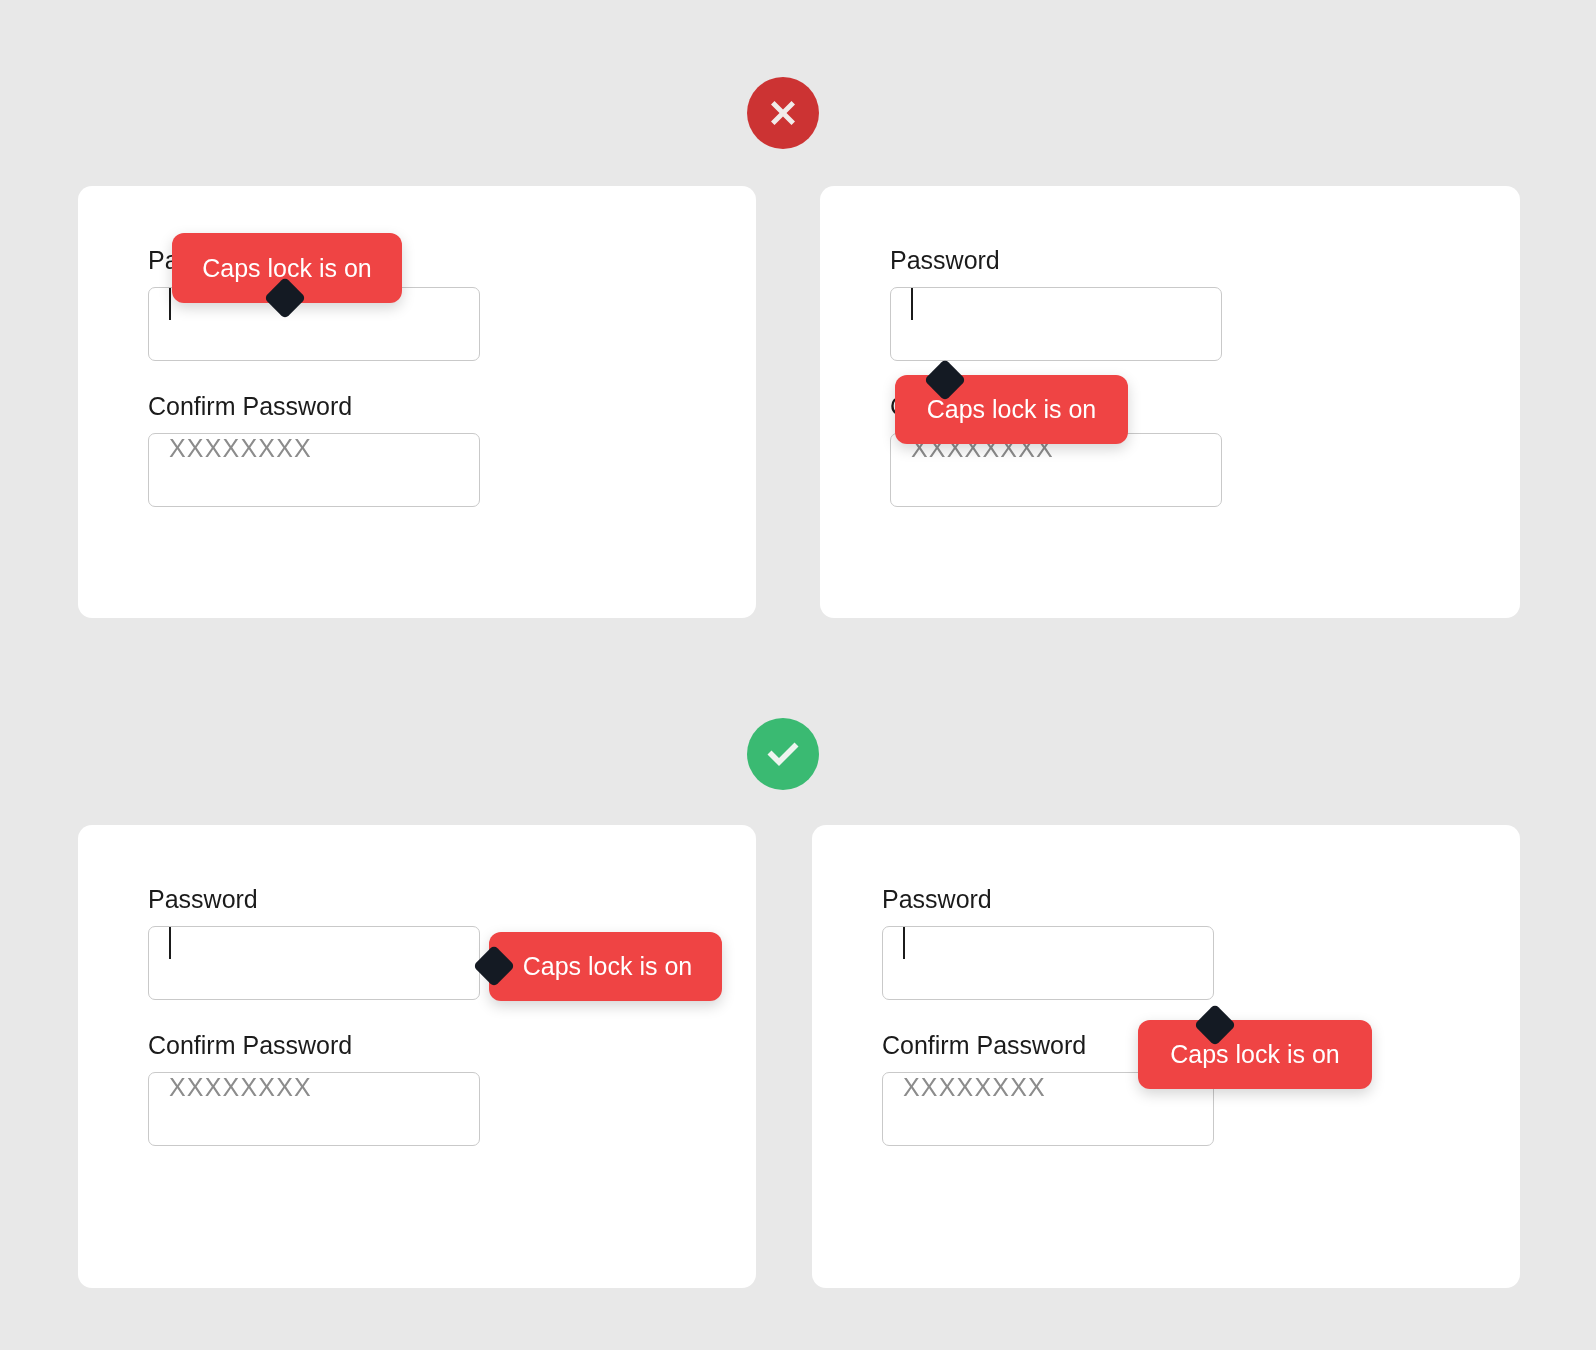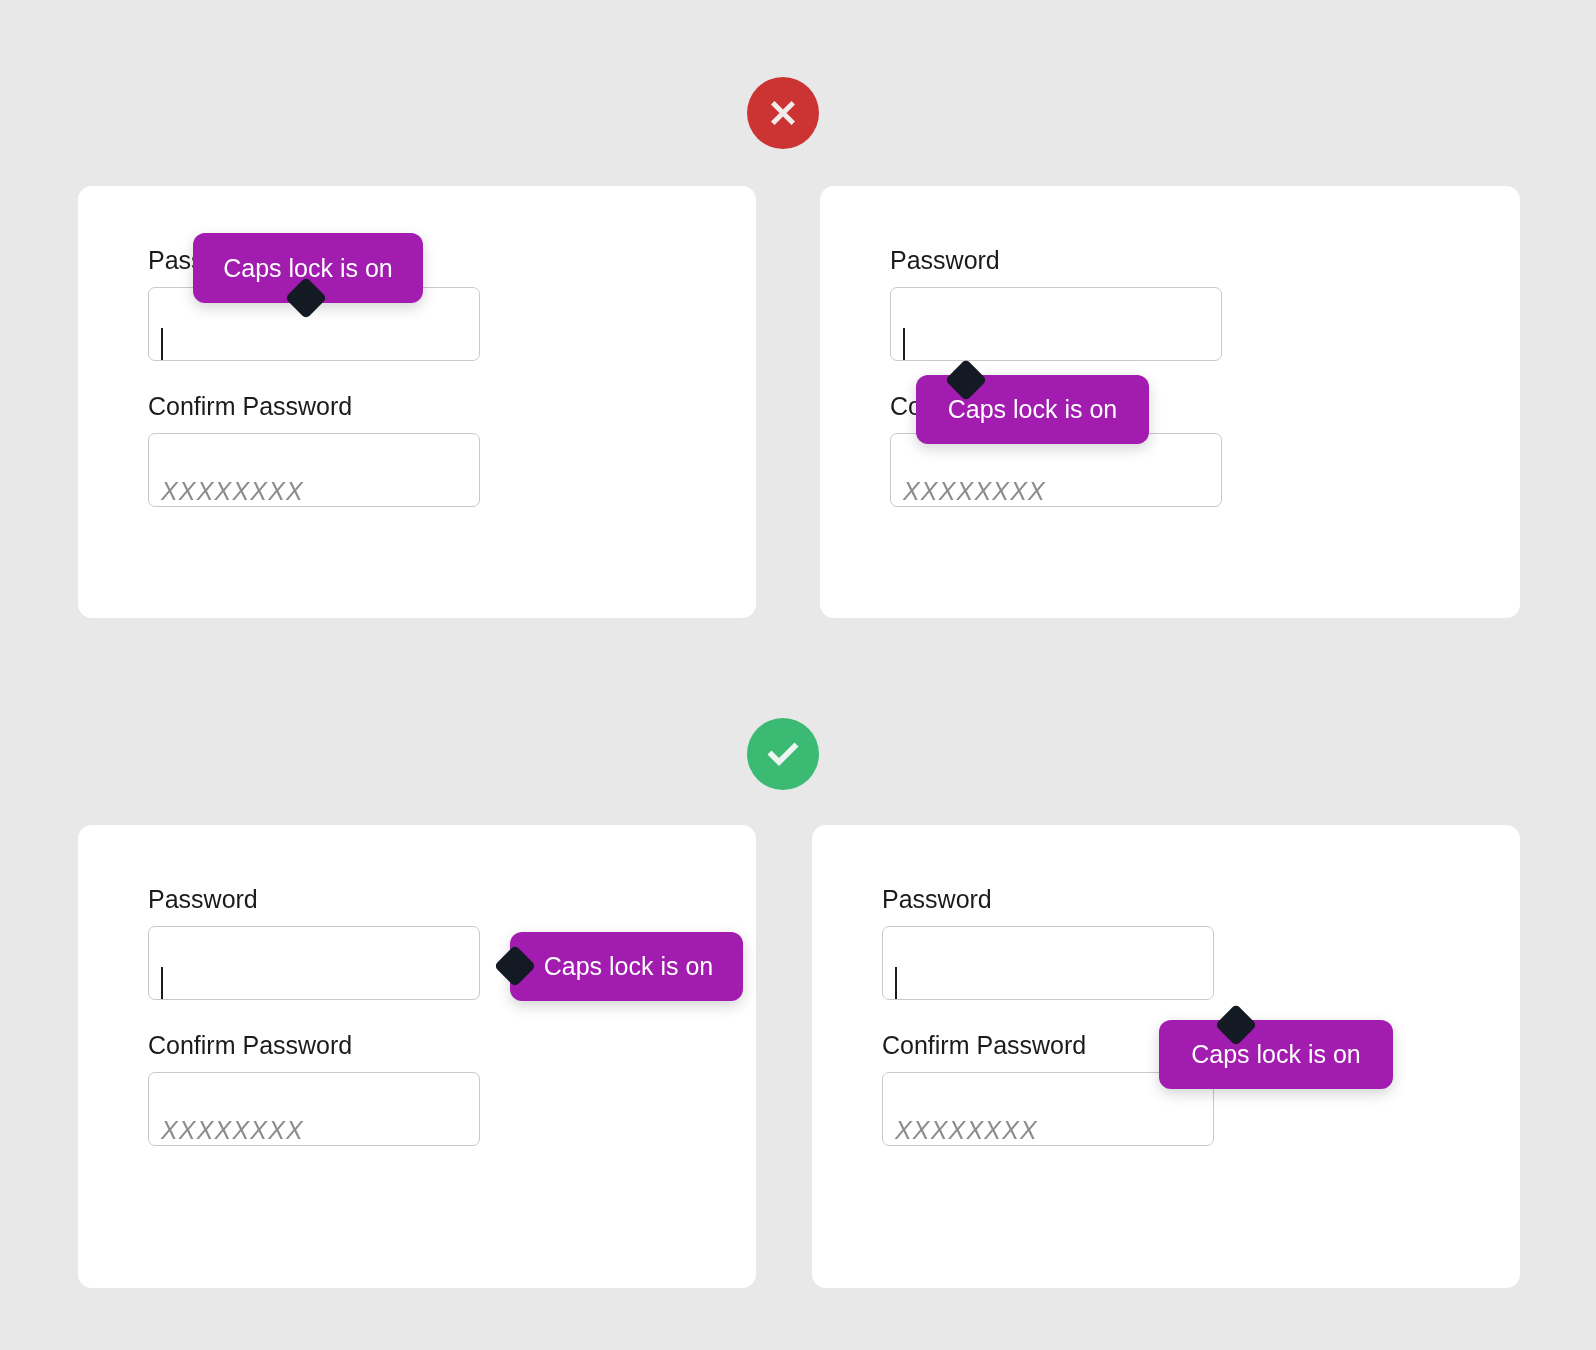--- a/index.html
+++ b/index.html
@@ -68,23 +68,22 @@
     white-space: nowrap;
   }
 
   .field-input {
     width: 332px;
     height: 74px;
     border: 1px solid #c9c9c9;
     border-radius: 7px;
     background: #ffffff;
     display: flex;
-    align-items: flex-end;
-    padding: 0 12px;
-    font-style: italic;
+    align-items: flex-start;
+    padding: 0 20px;
   }
 
   .placeholder-text {
     font-size: 25px;
     color: #8c8c8c;
     letter-spacing: 1.2px;
     white-space: nowrap;
   }
 
   .caret {
@@ -92,28 +91,27 @@
     width: 2px;
     height: 32px;
     background: #1b1b1b;
   }
 
   .field-gap { height: 31px; }
 
   
   .tooltip {
     position: absolute;
-    background: #a21caf;
+    background: #ef4444;
     border-radius: 12px;
     box-shadow: 0 5px 14px rgba(0,0,0,0.17);
     display: flex;
     align-items: center;
     justify-content: center;
     z-index: 20;
-    margin-left: 21px;
   }
   .tooltip-text {
     color: #ffffff;
     font-size: 25px;
     line-height: 1;
     white-space: nowrap;
     padding: 0 26px;
   }
 
   

